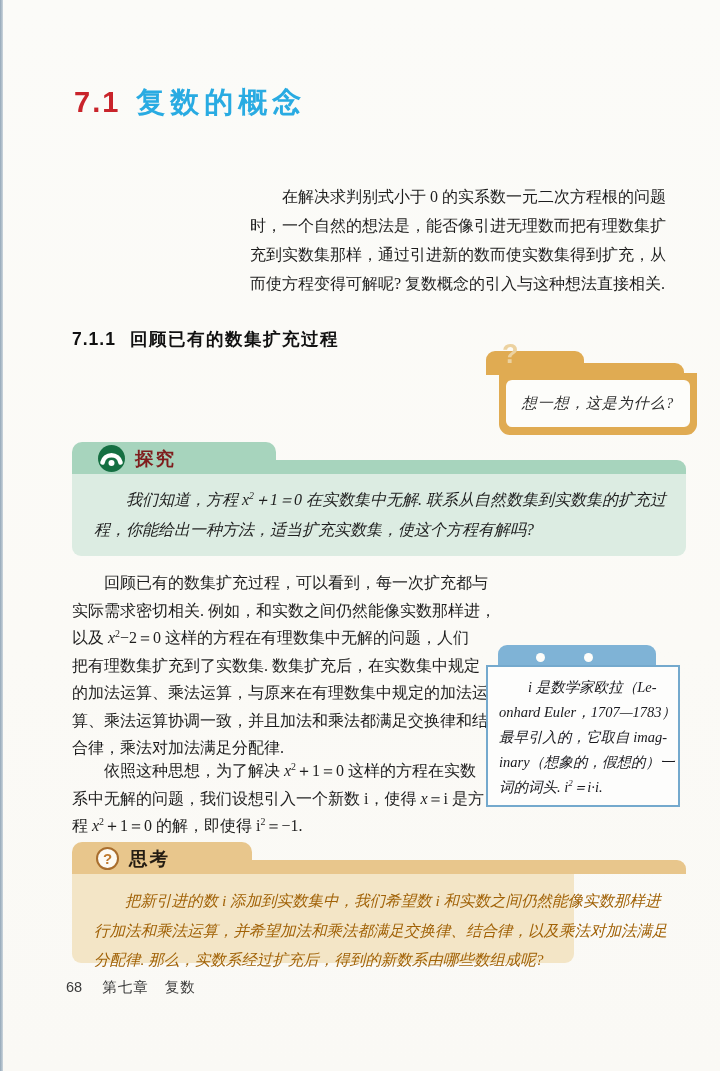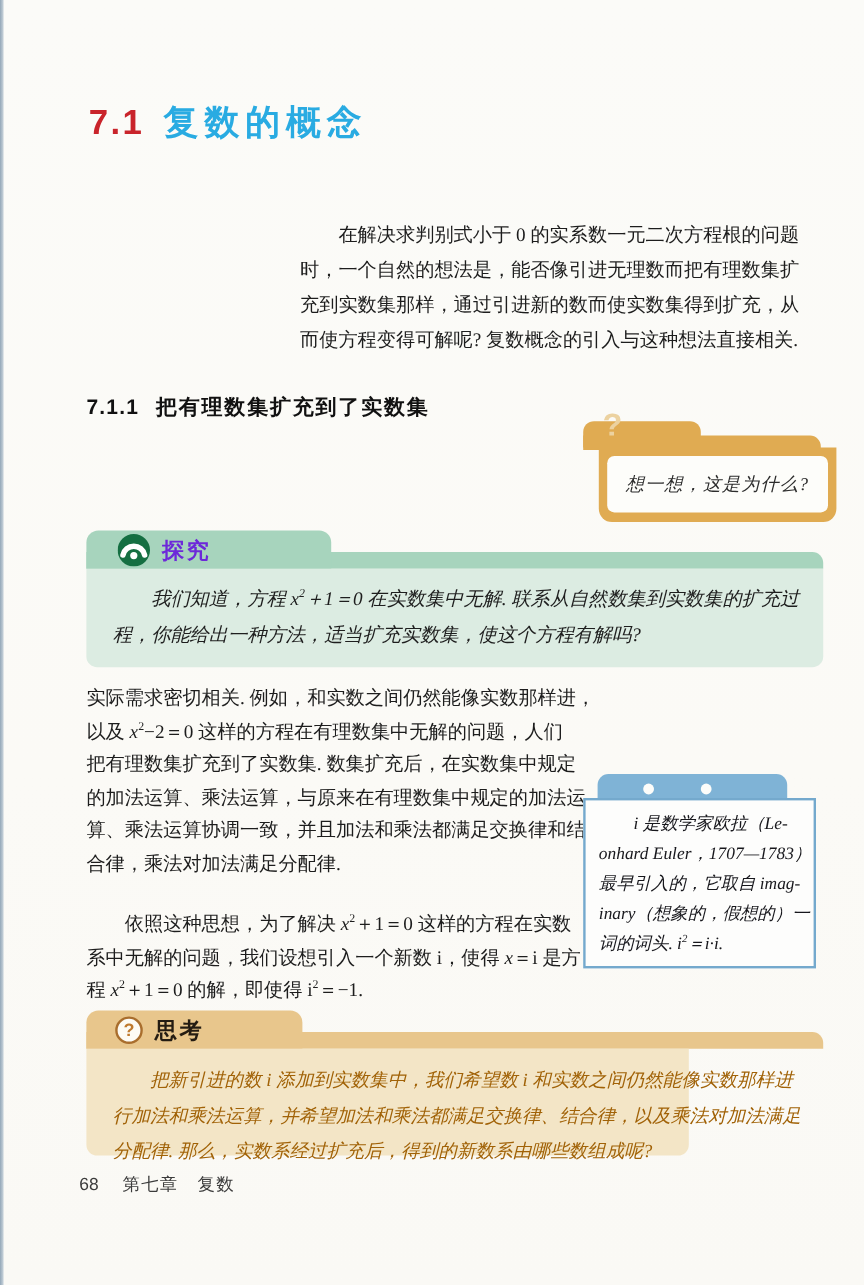--- a/index.html
+++ b/index.html
@@ -49,21 +49,21 @@
     border-radius:6px;display:flex;align-items:center;justify-content:center;
     font-style:italic;font-size:15px;letter-spacing:1px;color:#2d2d2d;}
 
   
   .explore{position:absolute;left:72px;top:442px;width:614px;height:114px;}
   .ex-tab{position:absolute;left:0;top:0;width:204px;height:32px;background:#a7d4bd;
     border-radius:10px 10px 0 0;display:flex;align-items:center;padding-left:26px;box-sizing:border-box;}
   .ex-band{position:absolute;left:0;top:18px;width:614px;height:14px;background:#a7d4bd;
     border-radius:0 9px 0 0;}
   .ex-label{font-family:"Liberation Sans",sans-serif;font-weight:bold;font-size:18.5px;
-    color:#6d28d9;margin-left:10px;letter-spacing:2px;}
+    color:#7f1d1d;margin-left:10px;letter-spacing:2px;}
   .ex-body{position:absolute;left:0;top:32px;width:614px;height:82px;background:#dcece2;
     border-radius:0 0 9px 9px;box-sizing:border-box;padding:11px 18px 0 22px;
     font-style:italic;font-size:16px;line-height:30px;color:#1e1e1e;}
 
   
   .euler{position:absolute;left:486px;top:645px;width:202px;height:154px;}
   .eu-tab{position:absolute;left:12px;top:0;width:158px;height:28px;background:#7fb3d6;
     border-radius:9px 9px 0 0;}
   .eu-dot{position:absolute;top:8px;width:9px;height:9px;border-radius:50%;background:#fdfdfa;}
   .eu-dot1{left:38px;}
@@ -106,21 +106,21 @@
   </h1>
 
   <div class="intro">
       <div class="ln">　　在解决求判别式小于 0 的实系数一元二次方程根的问题</div>
       <div class="ln">时，一个自然的想法是，能否像引进无理数而把有理数集扩</div>
       <div class="ln">充到实数集那样，通过引进新的数而使实数集得到扩充，从</div>
       <div class="ln">而使方程变得可解呢? 复数概念的引入与这种想法直接相关.</div>
     </div>
 
   <h2 class="subsection">
-    <span class="ss-num">7.1.1</span><span class="ss-title">把有理数集扩充到了实数集</span>
+    <span class="ss-num">7.1.1</span><span class="ss-title">回顾已有的数集扩充过程</span>
   </h2>
 
 
   <div class="think-note">
     <div class="tn-tab">
       <span class="tn-q">?</span>
     </div>
     <div class="tn-band"></div>
     <div class="tn-bodyouter">
       <div class="tn-body">想一想，这是为什么?</div>
@@ -137,20 +137,21 @@
       </svg>
       <span class="ex-label">探究</span>
     </div>
     <div class="ex-body">
         <div class="ln">　　我们知道，方程 <i>x</i><sup>2</sup>＋1＝0 在实数集中无解. 联系从自然数集到实数集的扩充过</div>
         <div class="ln">程，你能给出一种方法，适当扩充实数集，使这个方程有解吗?</div>
       </div>
   </div>
 
   <div class="para p2">
+      <div class="ln">　　回顾已有的数集扩充过程，可以看到，每一次扩充都与</div>
       <div class="ln">实际需求密切相关. 例如，和实数之间仍然能像实数那样进，</div>
       <div class="ln">以及 <i>x</i><sup>2</sup>−2＝0 这样的方程在有理数集中无解的问题，人们</div>
       <div class="ln">把有理数集扩充到了实数集. 数集扩充后，在实数集中规定</div>
       <div class="ln">的加法运算、乘法运算，与原来在有理数集中规定的加法运</div>
       <div class="ln">算、乘法运算协调一致，并且加法和乘法都满足交换律和结</div>
       <div class="ln">合律，乘法对加法满足分配律.</div>
     </div>
   <div class="para p3">
       <div class="ln">　　依照这种思想，为了解决 <i>x</i><sup>2</sup>＋1＝0 这样的方程在实数</div>
       <div class="ln">系中无解的问题，我们设想引入一个新数 i，使得 <i>x</i>＝i 是方</div>

